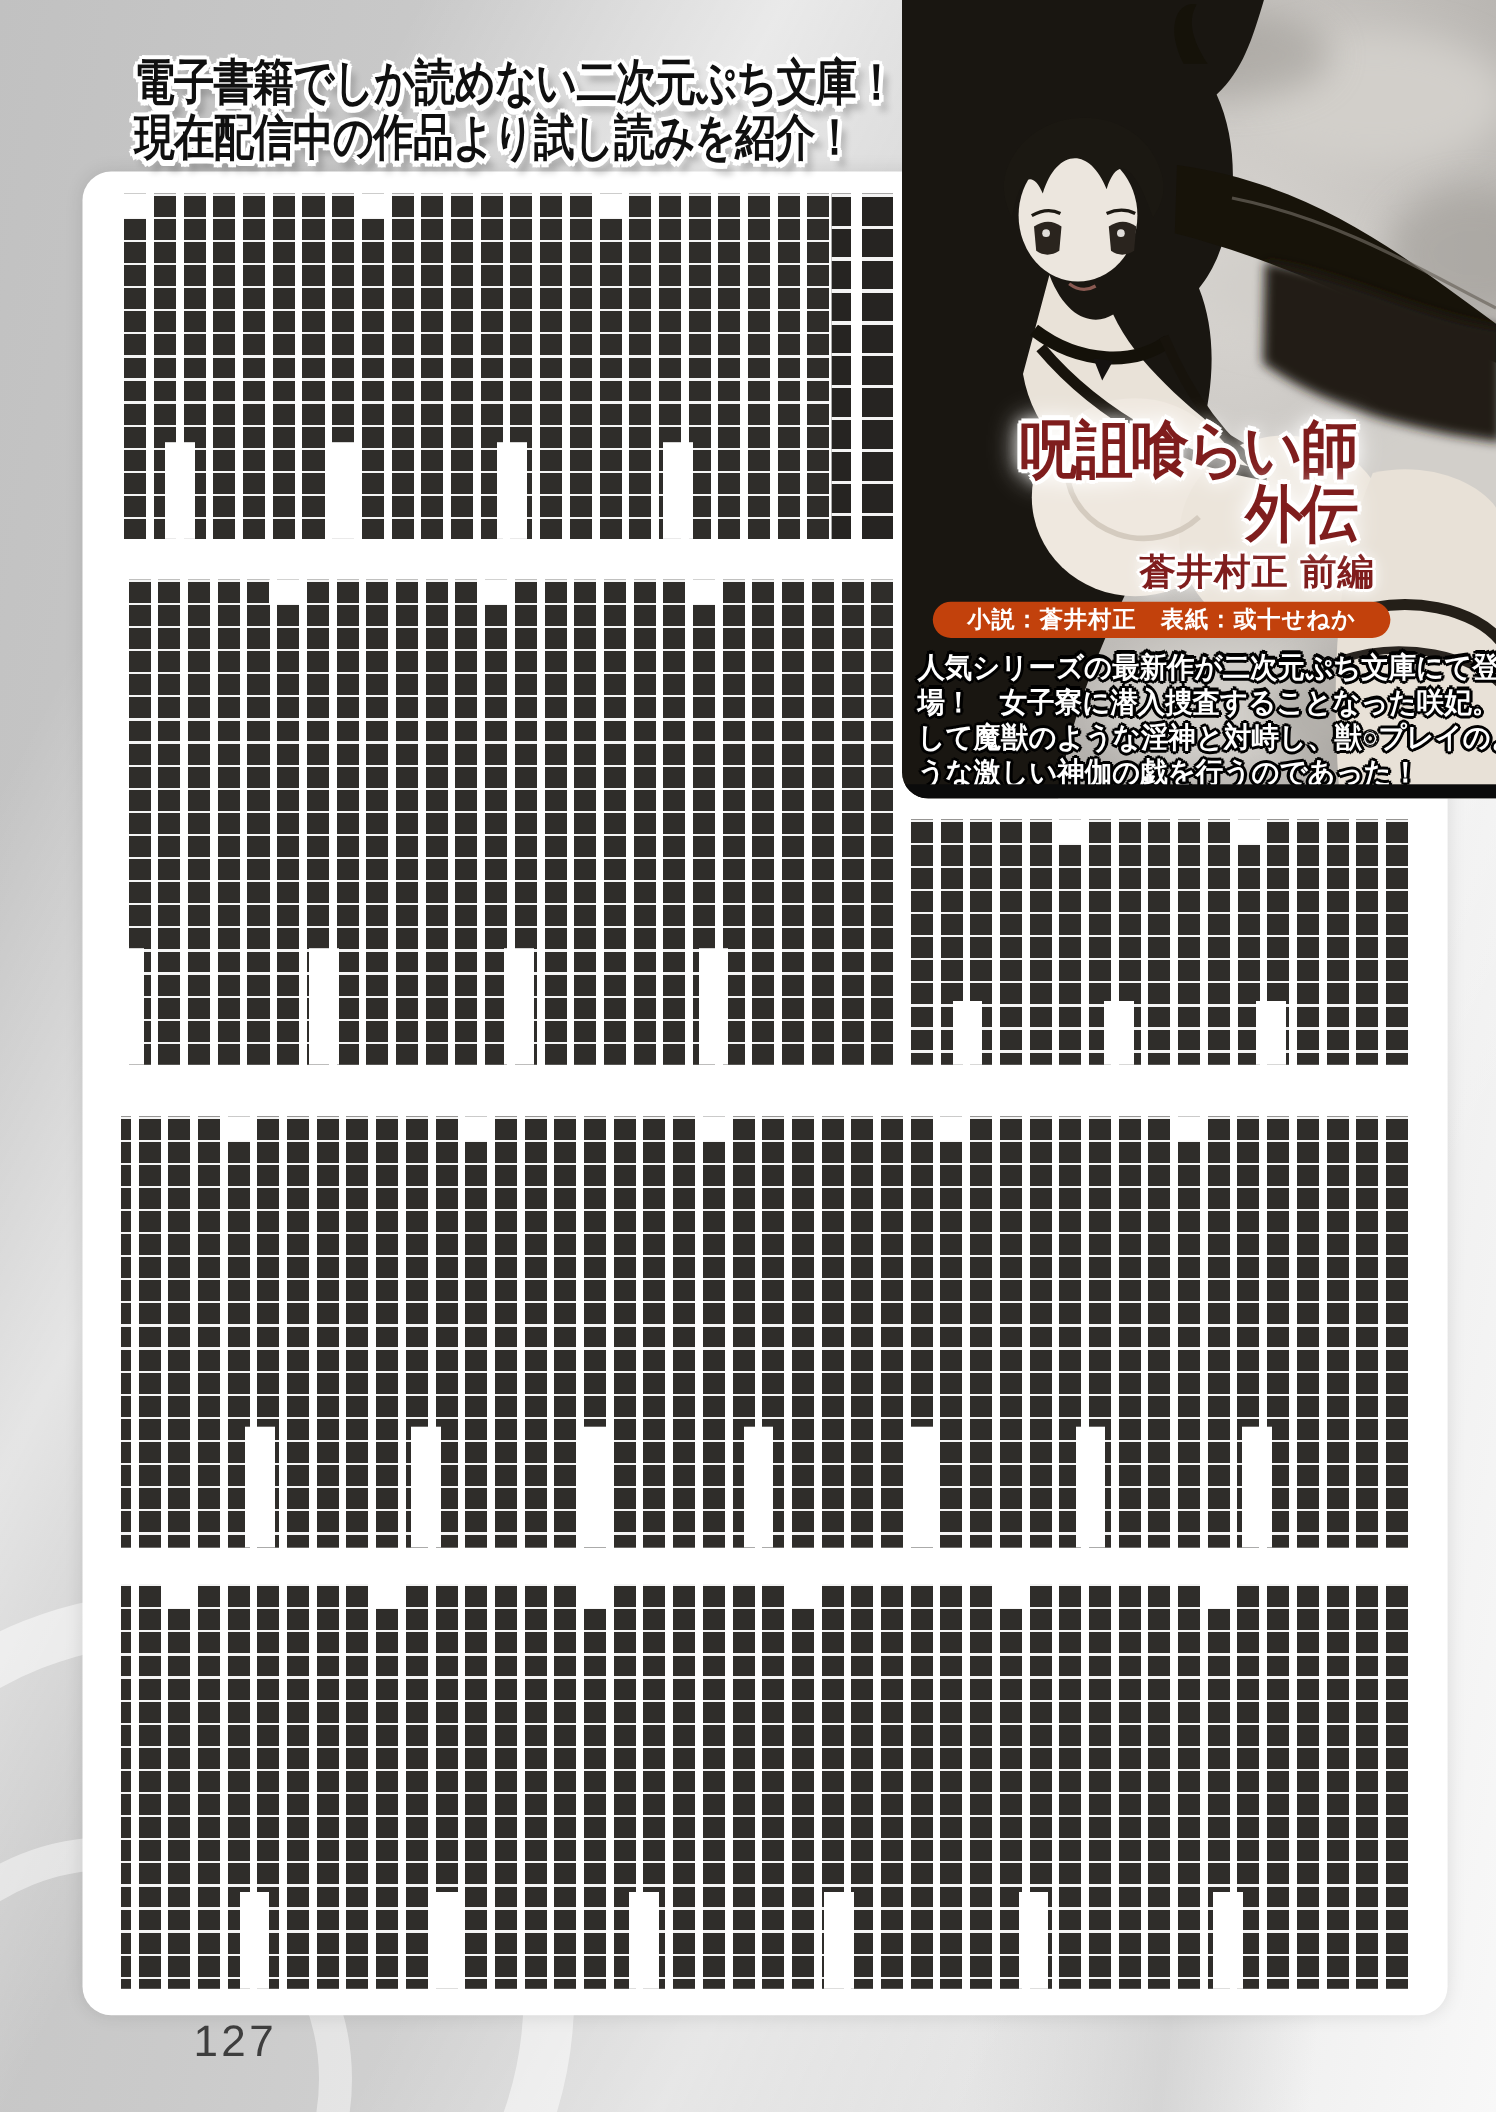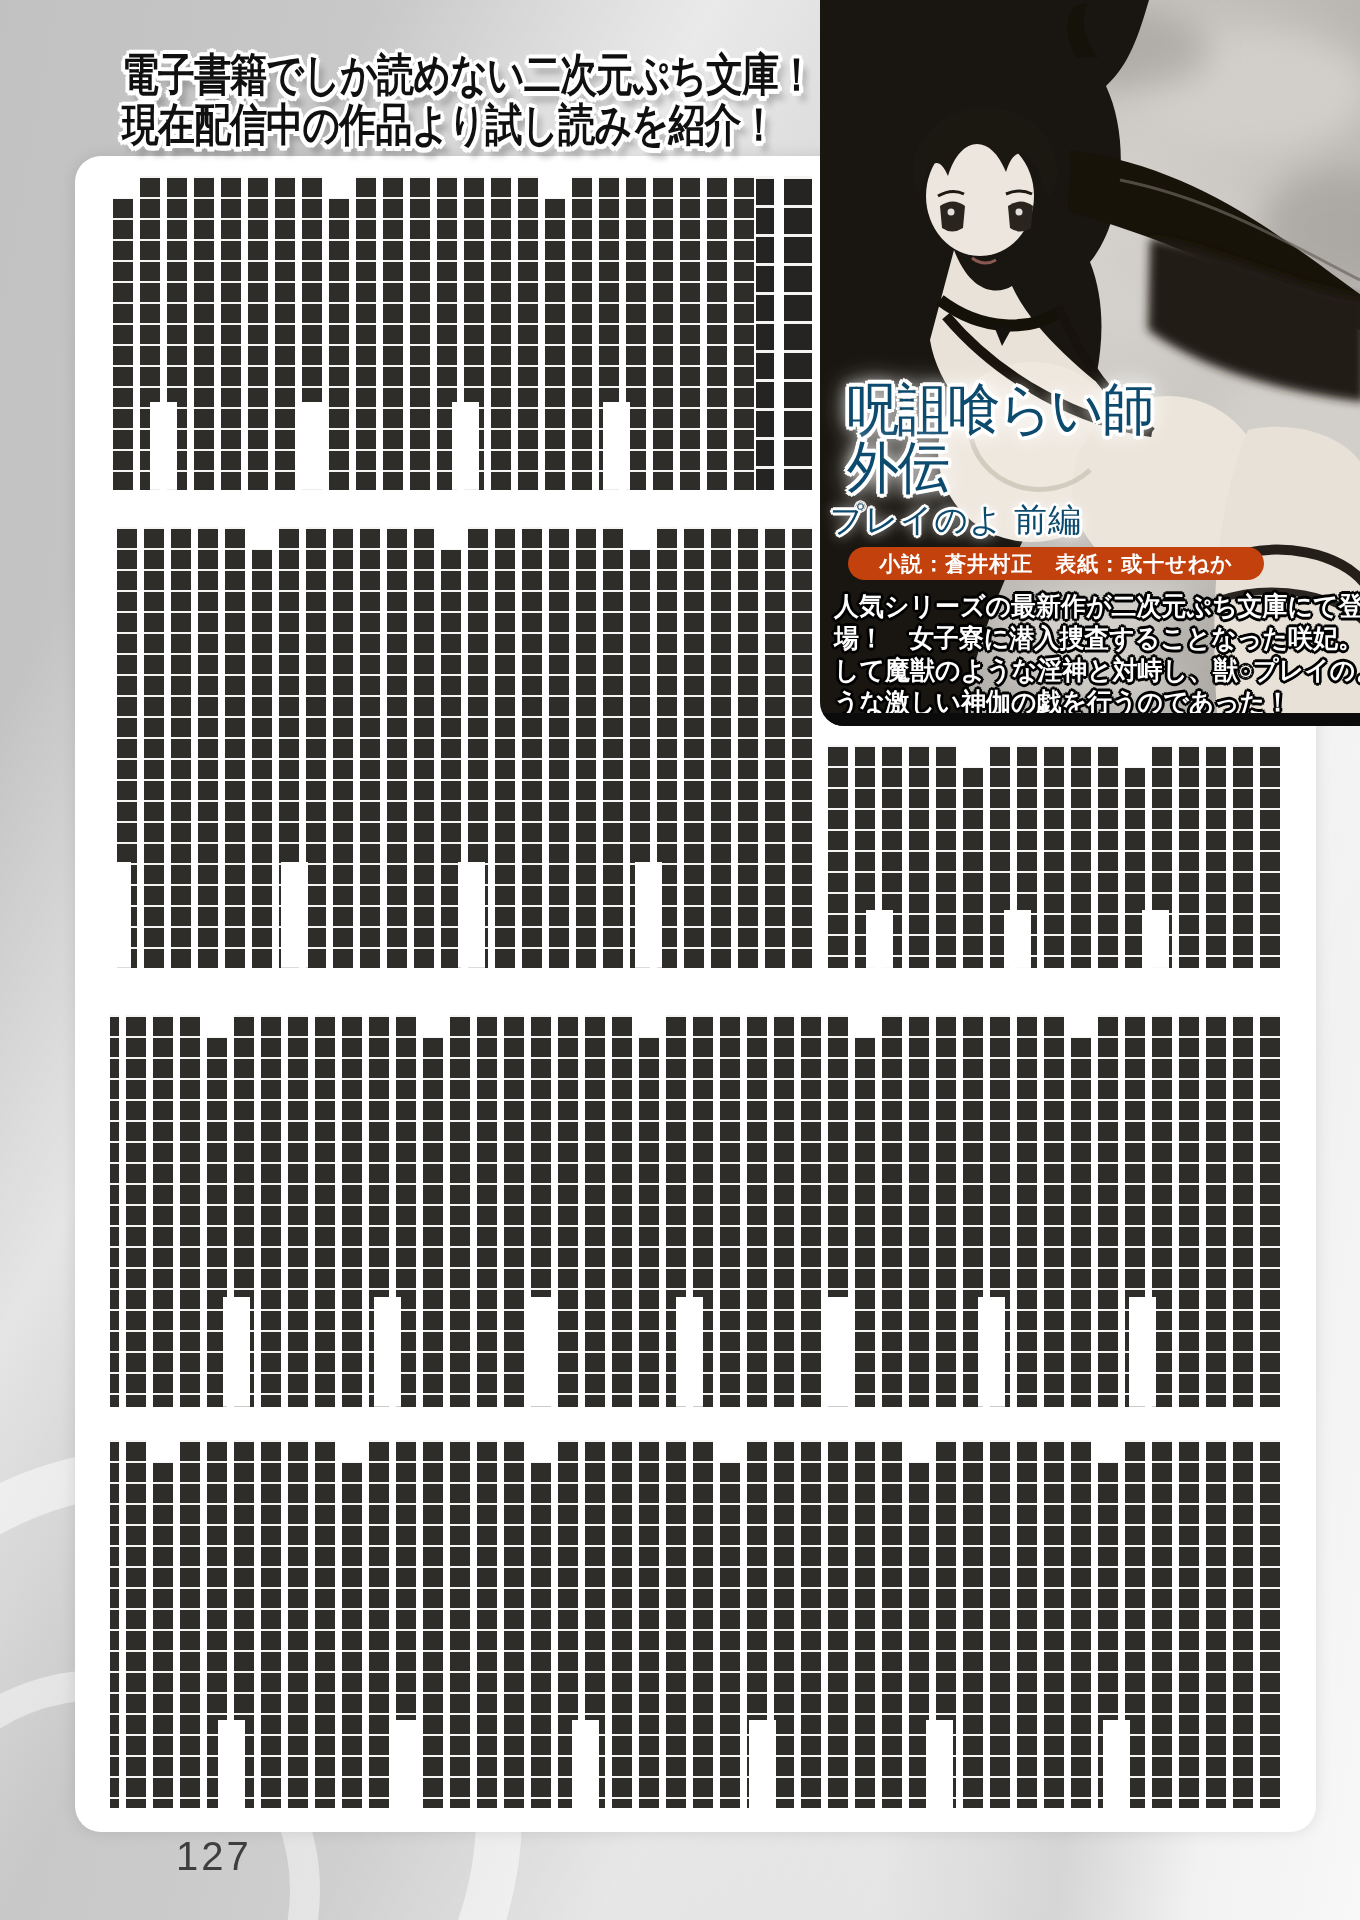--- a/index.html
+++ b/index.html
@@ -32,21 +32,21 @@
       -3px -3px 0 #fff,3px -3px 0 #fff,-3px 3px 0 #fff,3px 3px 0 #fff,
       -5px 2px 0 #fff,5px 2px 0 #fff,2px 5px 0 #fff,-2px 5px 0 #fff,
       8px 10px 7px rgba(0,0,0,.30);}
 
   
   .artwork{position:absolute;left:820px;top:0;width:540px;height:726px;z-index:4;
     overflow:hidden;border-radius:0 0 0 24px;background:#b7b5b1;}
   .artwork svg{position:absolute;inset:0;width:100%;height:100%;display:block;}
   .art-bottom-bar{position:absolute;left:0;bottom:0;width:100%;height:13px;background:#0b0b0b;}
 
-  .title-block{position:absolute;left:10px;top:380px;width:420px;text-align:left;color:#0c4a6e;font-weight:400;}
+  .title-block{position:absolute;left:10px;top:380px;width:420px;text-align:right;color:#7f1d1d;font-weight:700;}
   .title-main{font-size:57px;line-height:58px;letter-spacing:-2px;white-space:nowrap;
     transform:scaleX(.92);transform-origin:center top;
     text-shadow:
       -4px 0 0 #fff,4px 0 0 #fff,0 -4px 0 #fff,0 4px 0 #fff,
       -3px -3px 0 #fff,3px -3px 0 #fff,-3px 3px 0 #fff,3px 3px 0 #fff,
       0 0 14px #ffffff,0 0 22px #ffffff,0 0 30px rgba(255,255,255,.9);}
   .title-episode{margin-top:6px;font-size:33px;line-height:36px;letter-spacing:1px;white-space:nowrap;
     text-shadow:
       -3px 0 0 #fff,3px 0 0 #fff,0 -3px 0 #fff,0 3px 0 #fff,
       -2px -2px 0 #fff,2px -2px 0 #fff,-2px 2px 0 #fff,2px 2px 0 #fff,
@@ -189,21 +189,21 @@
     <path d="M238,306 C262,362 292,402 332,432" stroke="#17130c" stroke-width="9" fill="none"></path>
 
     <path d="M428,430 C480,418 532,440 545,470 L545,726 L398,726 C388,600 398,502 428,430 Z" fill="#e8e1d7"></path>
     <path d="M402,560 C460,538 522,554 545,584" stroke="#241f18" stroke-width="10" fill="none"></path>
     <path d="M398,600 C456,580 520,596 545,624" stroke="#2a2520" stroke-width="7" fill="none"></path>
   </svg>
 
   <div class="title-block">
     <div class="title-main">呪詛喰らい師</div>
     <div class="title-main">外伝</div>
-    <div class="title-episode">プレイのよ 前編</div>
+    <div class="title-episode">蒼井村正 前編</div>
   </div>
 
   <div class="credits-bar">小説：蒼井村正　表紙：或十せねか</div>
 
   <div class="blurb">
     <div>人気シリーズの最新作が二次元ぷち文庫にて登</div>
     <div>場！　女子寮に潜入捜査することなった咲妃。そ</div>
     <div>して魔獣のような淫神と対峙し、獣○プレイのよ</div>
     <div>うな激しい神伽の戯を行うのであった！</div>
   </div>

